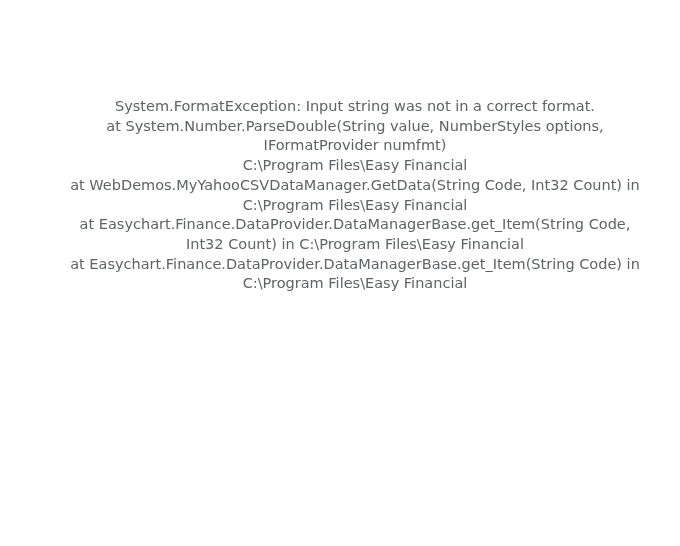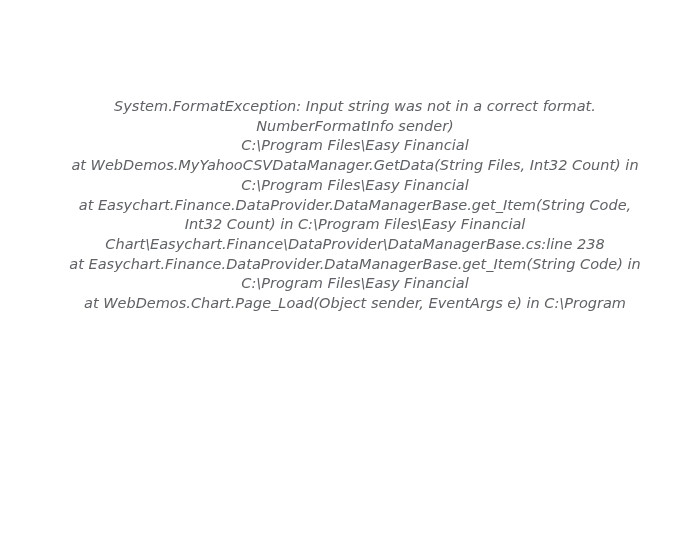--- a/index.html
+++ b/index.html
@@ -26,33 +26,31 @@
       text-align: center;
       font-family: "DejaVu Sans", "Liberation Sans", sans-serif;
       font-size: 14.5px;
       line-height: 19.7px;
       color: #5f6266;
       white-space: nowrap;
     }
     .trace-line {
       display: block;
       white-space: nowrap;
-      font-style: italic;
     }
   </style>
 </head>
 <body>
 
 <div class="error-page">
   <div class="stack-trace">
     <span class="trace-line">System.FormatException: Input string was not in a correct format.</span>
-    <span class="trace-line">NumberFormatInfo sender)</span>
+    <span class="trace-line">at System.Number.ParseDouble(String value, NumberStyles options,</span>
+    <span class="trace-line">IFormatProvider numfmt)</span>
     <span class="trace-line">C:\Program Files\Easy Financial</span>
-    <span class="trace-line">at WebDemos.MyYahooCSVDataManager.GetData(String Files, Int32 Count) in</span>
+    <span class="trace-line">at WebDemos.MyYahooCSVDataManager.GetData(String Code, Int32 Count) in</span>
     <span class="trace-line">C:\Program Files\Easy Financial</span>
     <span class="trace-line">at Easychart.Finance.DataProvider.DataManagerBase.get_Item(String Code,</span>
     <span class="trace-line">Int32 Count) in C:\Program Files\Easy Financial</span>
-    <span class="trace-line">Chart\Easychart.Finance\DataProvider\DataManagerBase.cs:line 238</span>
     <span class="trace-line">at Easychart.Finance.DataProvider.DataManagerBase.get_Item(String Code) in</span>
     <span class="trace-line">C:\Program Files\Easy Financial</span>
-    <span class="trace-line">at WebDemos.Chart.Page_Load(Object sender, EventArgs e) in C:\Program</span>
   </div>
 </div>
 
 </body></html>

